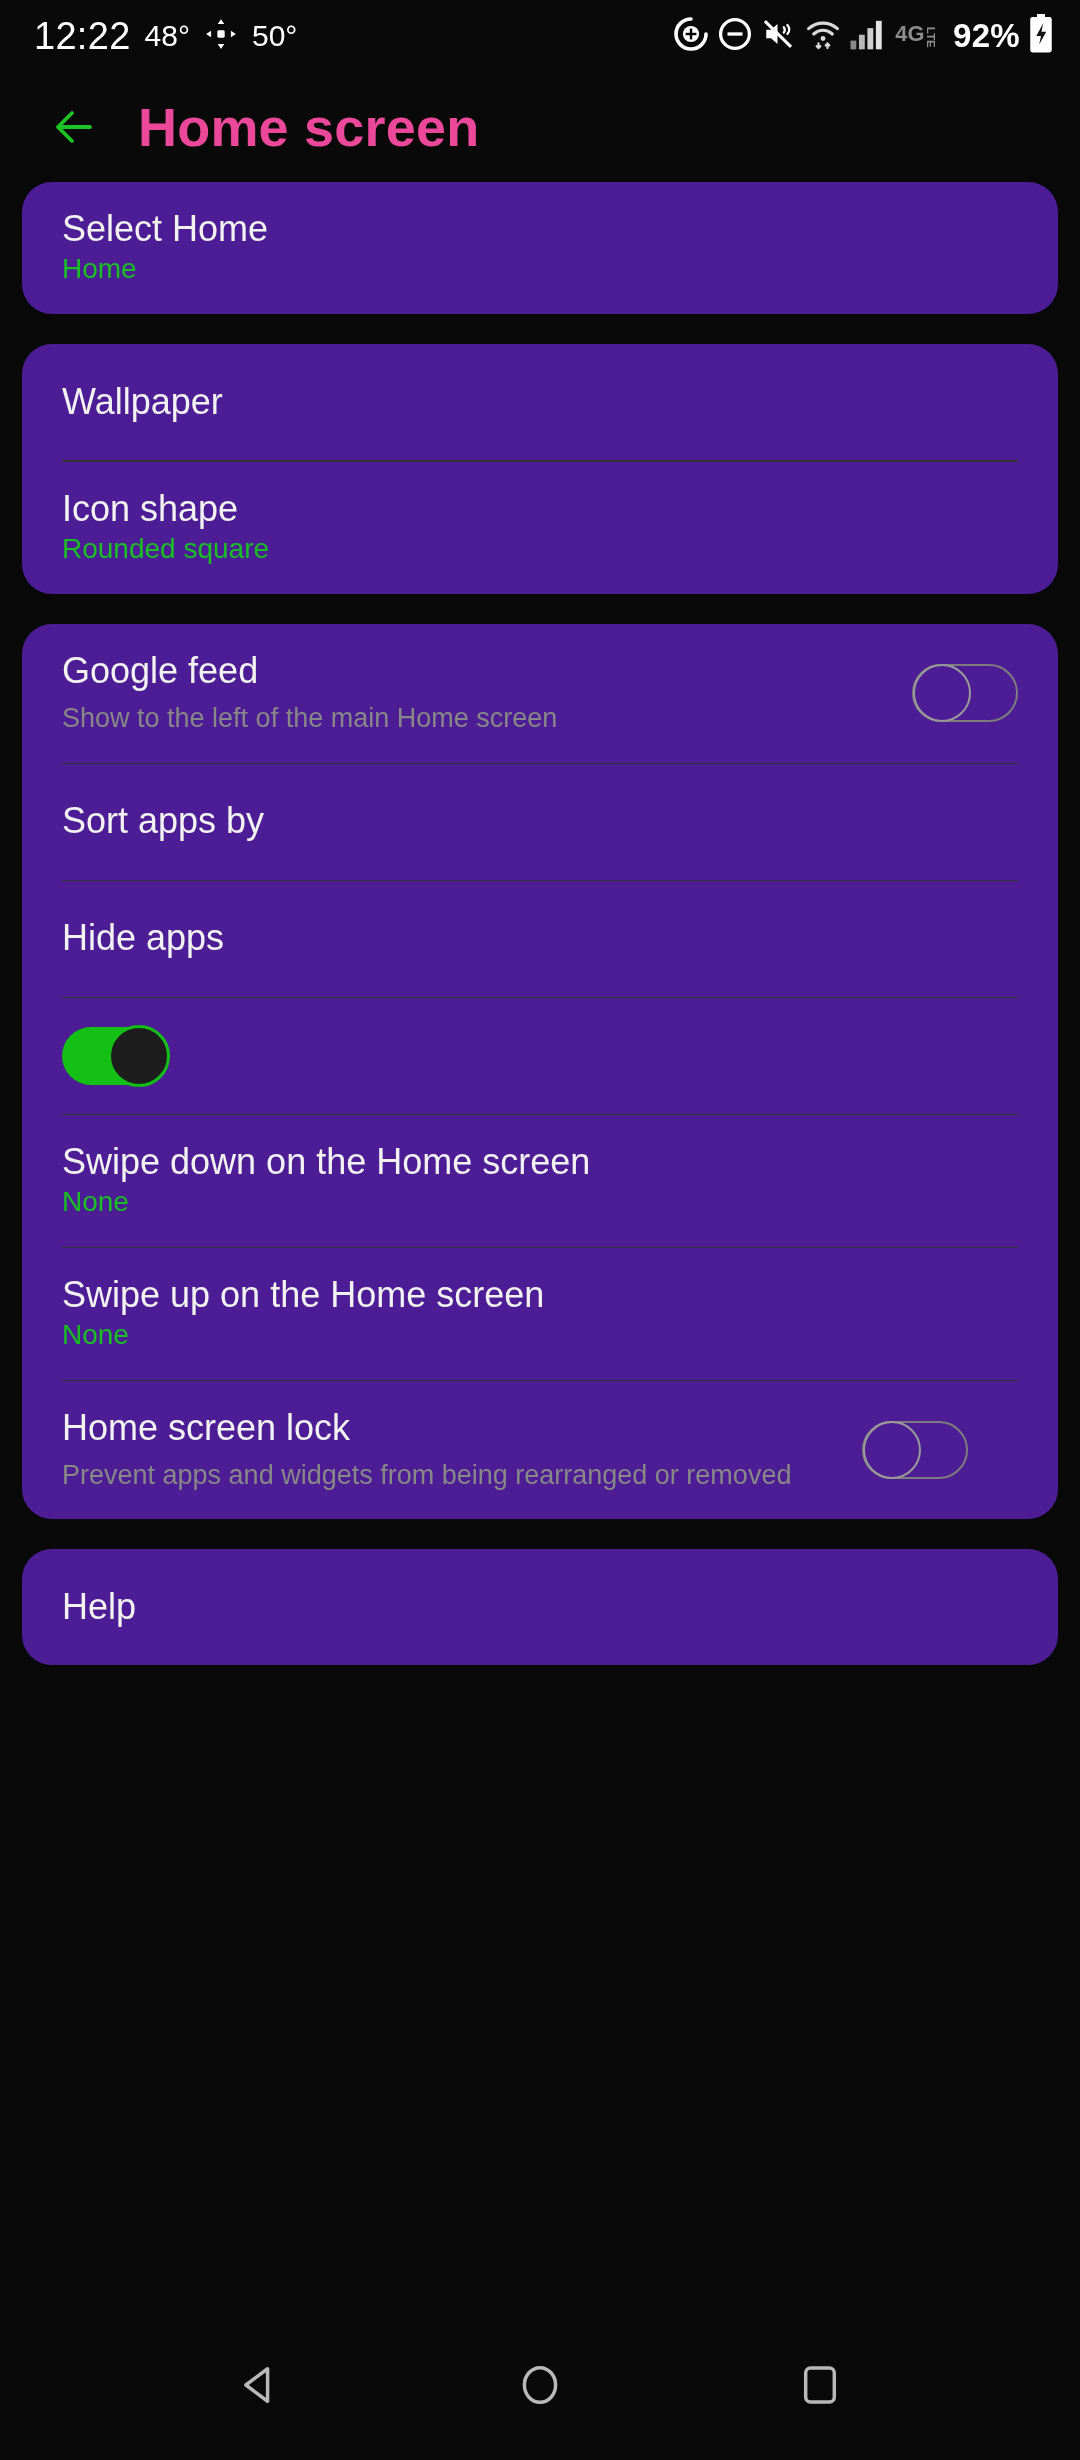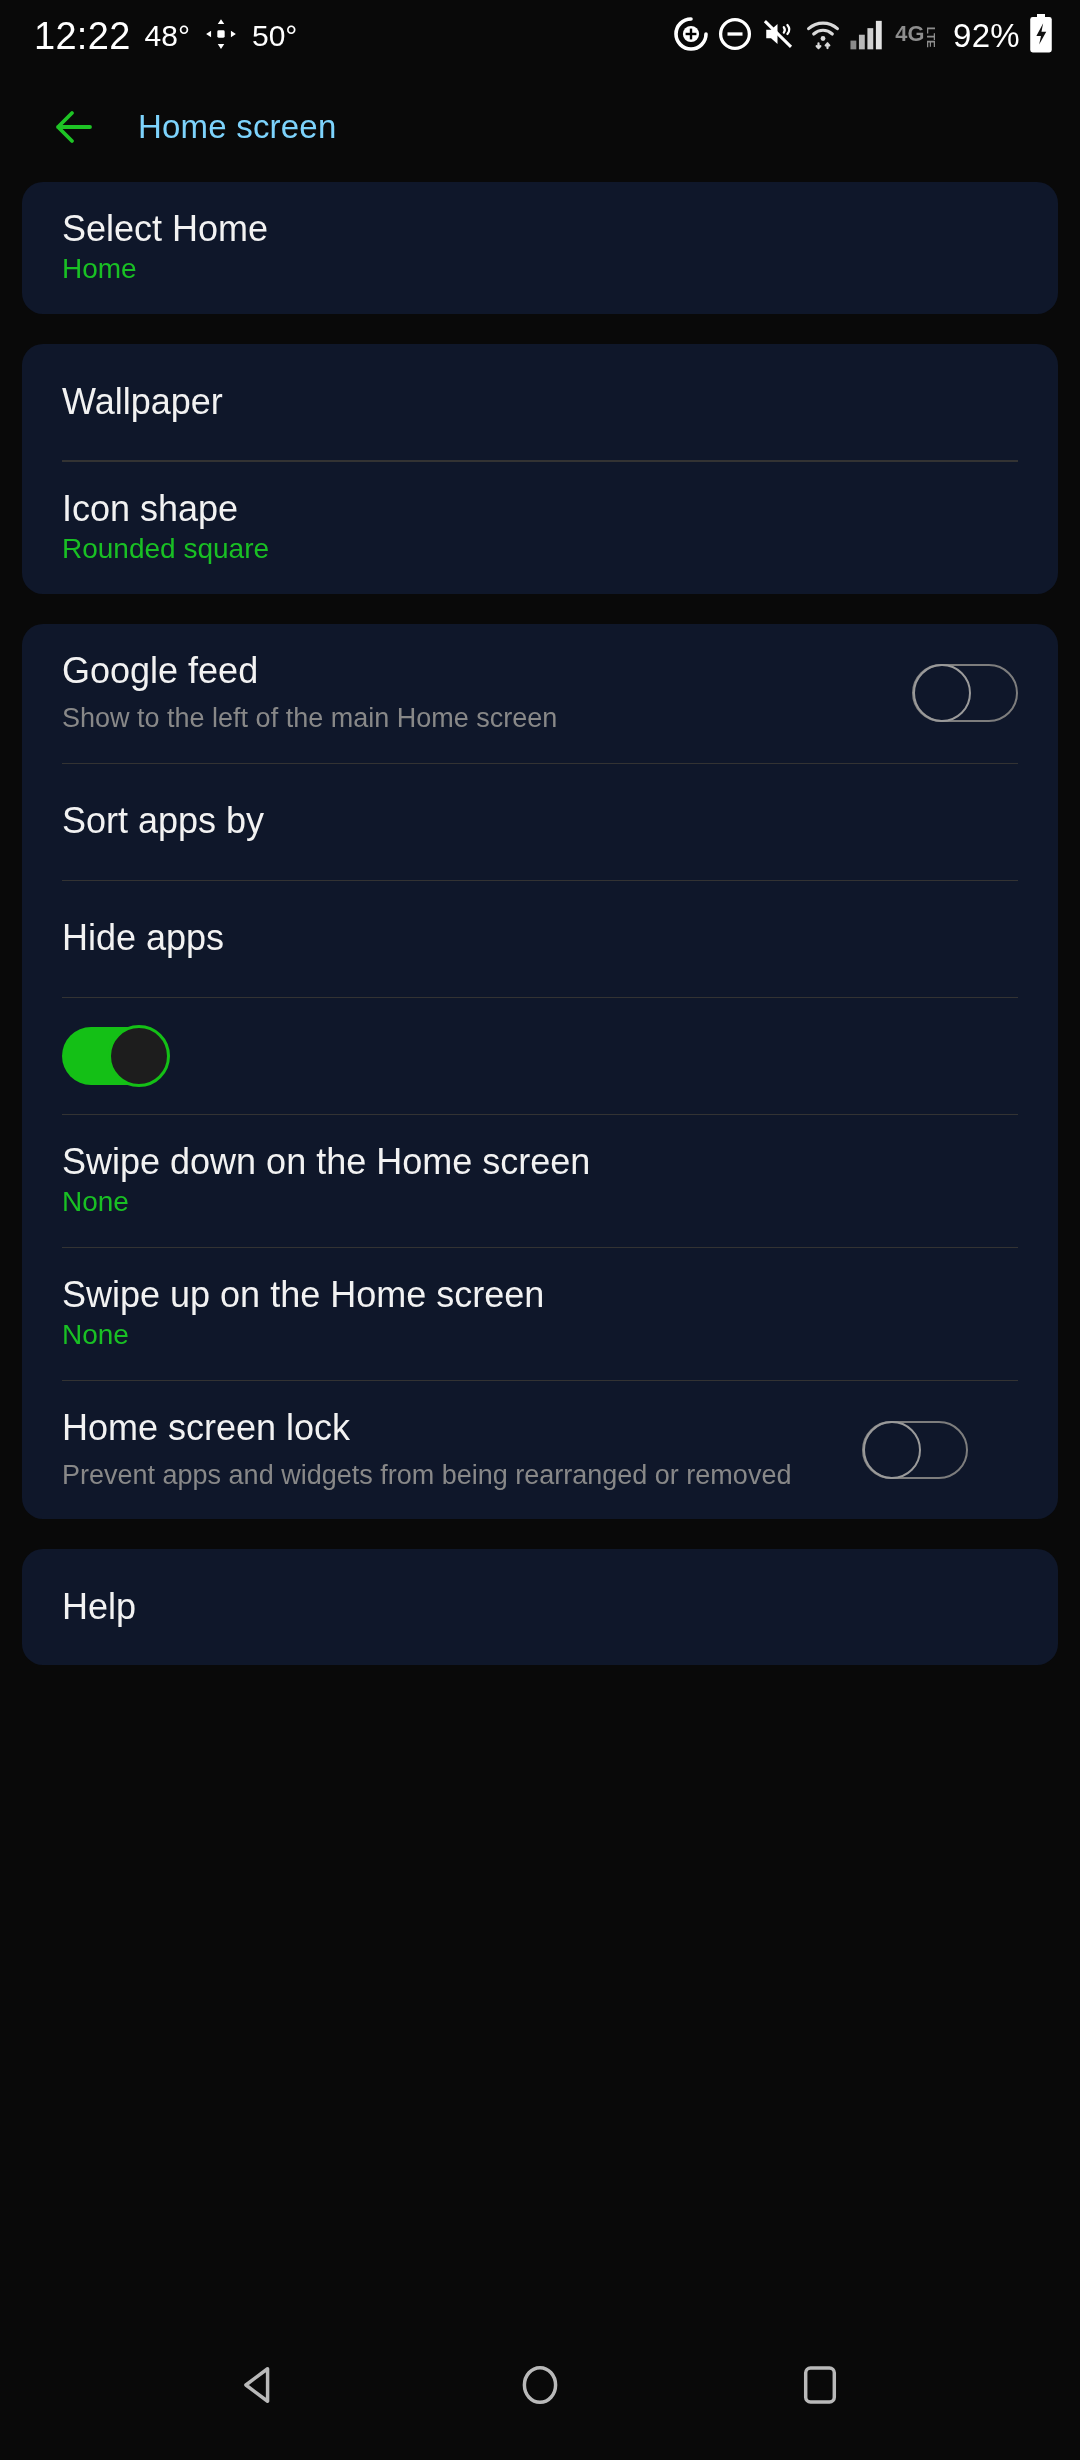--- a/index.html
+++ b/index.html
@@ -13,32 +13,32 @@
 
   
   .statusbar{
     height:72px; display:flex; align-items:center;
     padding:0 26px 0 34px; color:#ffffff;
   }
   .sb-left{ display:flex; align-items:center; gap:14px; flex:1; }
   .sb-right{ display:flex; align-items:center; gap:8px; }
   .sb-clock{ font-size:38px; font-weight:400; letter-spacing:.3px; }
   .sb-temp{ font-size:30px; font-weight:400; }
-  .sb-batt-text{ font-size:33px; font-weight:400; letter-spacing:.3px; }
+  .sb-batt-text{ font-size:33px; font-weight:700; letter-spacing:.3px; }
   .sb-icon{ display:block; }
 
   
   .titlebar{ height:110px; display:flex; align-items:center; padding-left:50px; gap:40px; }
   .back-arrow{ width:48px; height:48px; flex:none; }
-  .title{ font-size:33px; font-weight:400; color:#7dd3fc; letter-spacing:.2px; }
+  .title{ font-size:54px; font-weight:700; color:#ec4899; letter-spacing:.2px; }
 
   
   .content{ padding:0 22px; }
   .card{
-    background:#0f172a; border-radius:21px; overflow:hidden;
+    background:#4c1d95; border-radius:30px; overflow:hidden;
     margin-bottom:30px;
   }
   .row{ position:relative; padding:0 40px; }
   .row-inner{ display:flex; align-items:center; min-height:116px; padding:26px 0; }
   .row-text{ flex:1; padding-right:12px; }
   .row-title{ font-size:36px; color:#f2f2f2; line-height:1.18; font-weight:400; }
   .row-sub{ font-size:27px; color:#888888; line-height:1.34; margin-top:8px; }
   .row-sub.accent{ color:#19c024; font-size:28px; margin-top:0; }
   .divider{ height:1px; background:#333333; margin:0 40px; }
 

